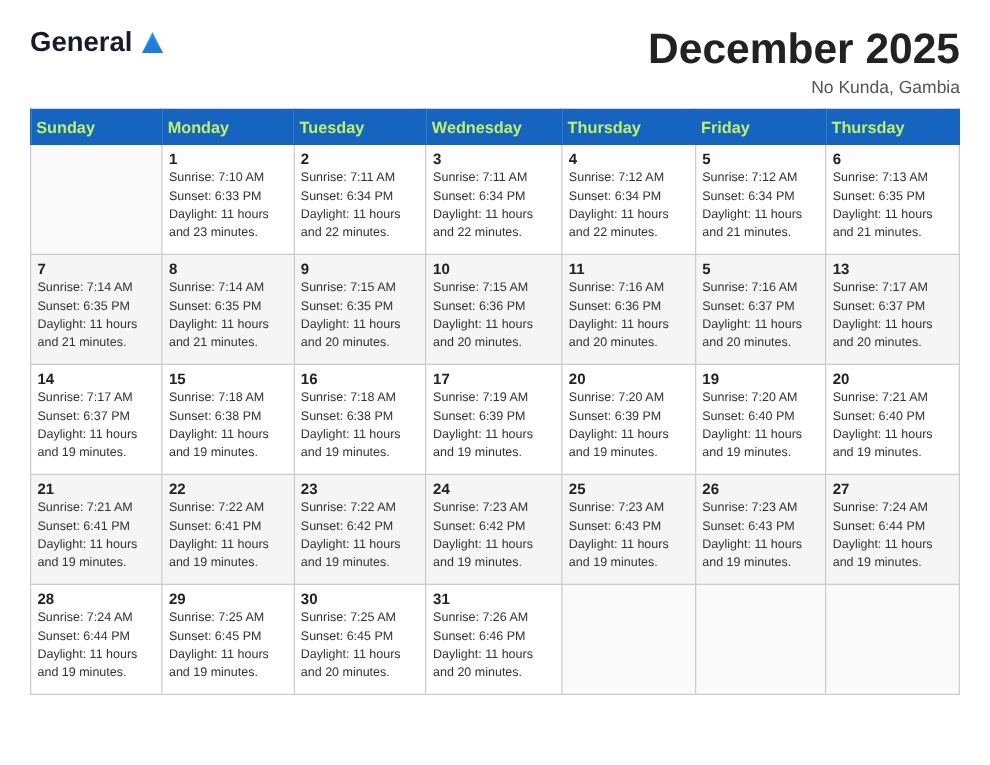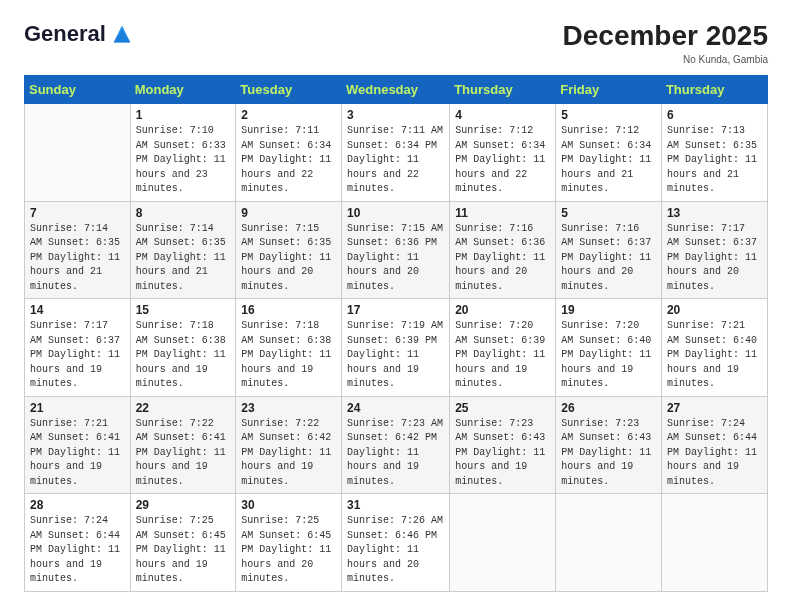--- a/index.html
+++ b/index.html
@@ -32,26 +32,26 @@
     }
     .logo-icon {
       width: 28px;
       height: 28px;
       margin-left: 2px;
     }
     .title-block {
       text-align: right;
     }
     .month-title {
-      font-size: 28px;
+      font-size: 34px;
       font-weight: bold;
       color: #222;
     }
     .location {
-      font-size: 10px;
+      font-size: 14px;
       color: #555;
       margin-top: 2px;
     }
     .calendar {
       width: 100%;
       border-collapse: collapse;
       font-size: 10.5px;
     }
     .calendar thead th {
       background: #1565C0;
@@ -76,21 +76,20 @@
     .day-num {
       font-weight: bold;
       font-size: 12px;
       color: #222;
       margin-bottom: 2px;
     }
     .day-info {
       color: #333;
       font-size: 10px;
       line-height: 1.45;
-      font-family: Liberation Mono, monospace;
     }
     .empty-cell {
       background: #fafafa !important;
     }
   </style>
 </head>
 <body>
 
 <div class="page">
   <div class="header-row">

